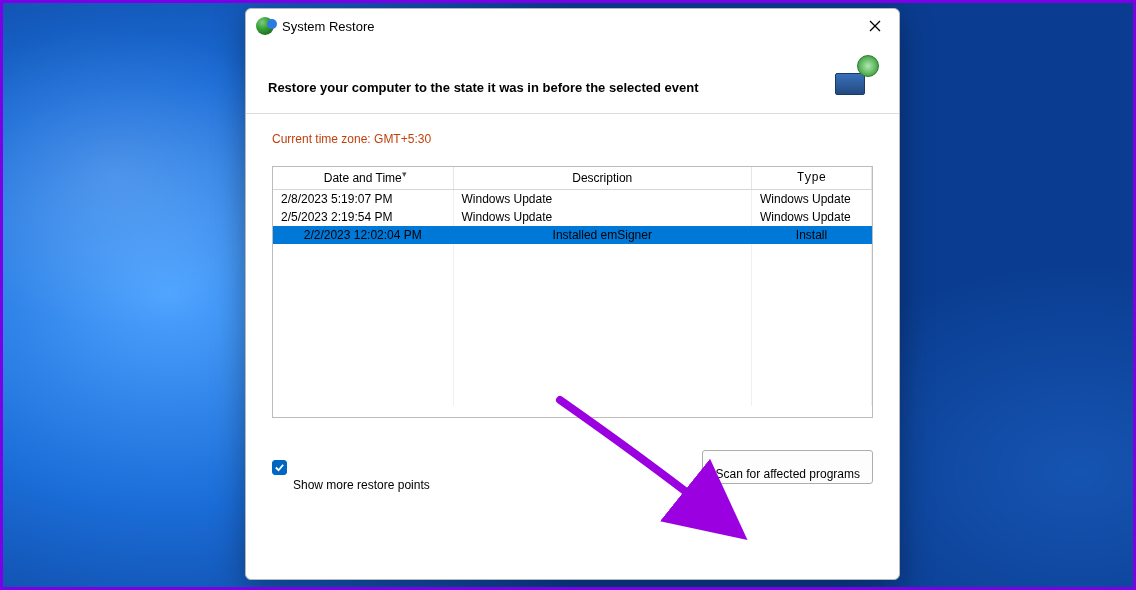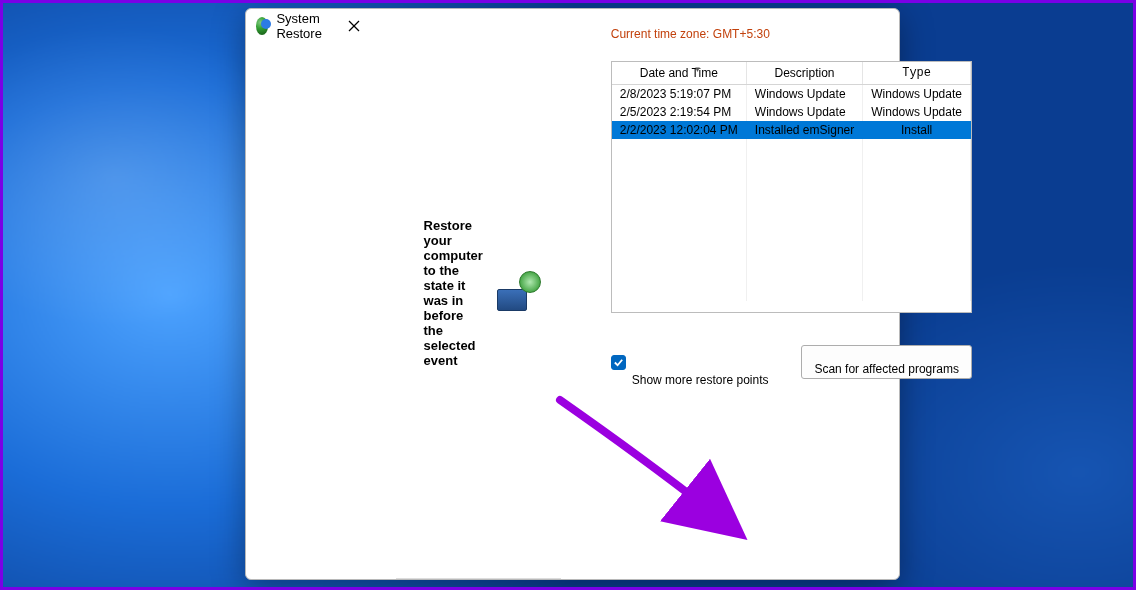--- a/index.html
+++ b/index.html
@@ -39,23 +39,22 @@
       position: absolute;
       left: 245px;
       top: 8px;
       width: 655px;
       height: 572px;
       background: #ffffff;
       border: 1px solid #b8b8b8;
       border-radius: 6px;
       box-shadow: 0 8px 32px rgba(0,0,0,0.35);
       display: flex;
-      flex-direction: row;
+      flex-direction: column;
       z-index: 10;
-      gap: 24px;
     }
     .titlebar {
       height: 34px;
       display: flex;
       align-items: center;
       padding: 0 4px 0 10px;
       border-bottom: none;
     }
     .titlebar .app-icon {
       width: 18px;
@@ -81,23 +80,23 @@
     .titlebar .close-btn {
       width: 40px;
       height: 30px;
       display: flex;
       align-items: center;
       justify-content: center;
       cursor: pointer;
     }
     .titlebar .close-btn svg { width: 12px; height: 12px; }
     .content-header {
-      padding: 14px 22px 18px 28px;
-      display: flex;
-      align-items: center;
+      padding: 14px 22px 18px 22px;
+      display: flex;
+      align-items: flex-end;
       border-bottom: 1px solid #dcdcdc;
     }
     .content-header .headline {
       font-size: 13px;
       font-weight: bold;
       color: #000;
       flex: 1;
       padding-top: 2px;
     }
     .content-header .header-icon {

